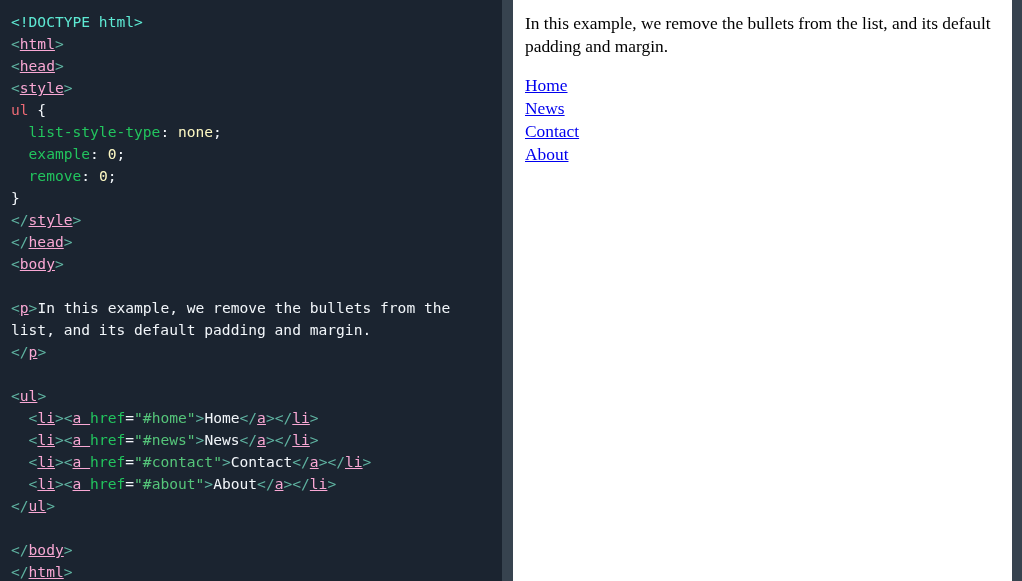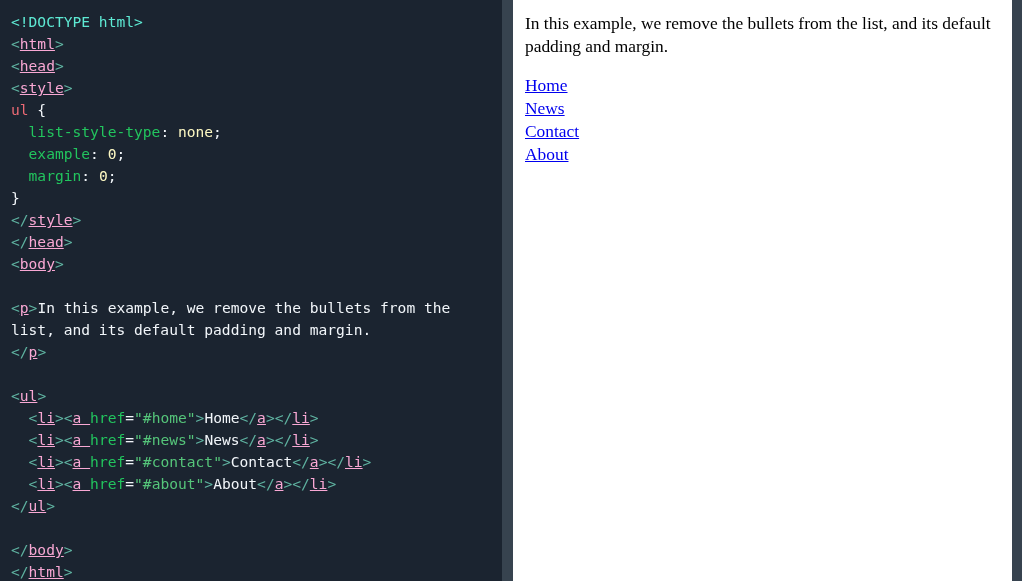--- a/index.html
+++ b/index.html
@@ -114,21 +114,21 @@
 <div id="app">
 
   <div class="code-pane">
     <pre class="code-block" id="code-block"><span><span class="tok-doctype">&lt;!DOCTYPE html&gt;</span></span>
 <span><span class="tok-punc">&lt;</span><span class="tok-tag">html</span><span class="tok-punc">&gt;</span></span>
 <span><span class="tok-punc">&lt;</span><span class="tok-tag">head</span><span class="tok-punc">&gt;</span></span>
 <span><span class="tok-punc">&lt;</span><span class="tok-tag">style</span><span class="tok-punc">&gt;</span></span>
 <span><span class="tok-sel">ul</span><span class="tok-text"> {</span></span>
 <span><span class="tok-attr">  list-style-type</span><span class="tok-text">: </span><span class="tok-val">none</span><span class="tok-text">;</span></span>
 <span><span class="tok-attr">  example</span><span class="tok-text">: </span><span class="tok-val">0</span><span class="tok-text">;</span></span>
-<span><span class="tok-attr">  margin</span><span class="tok-text">: </span><span class="tok-val">0</span><span class="tok-text">;</span></span>
+<span><span class="tok-attr">  remove</span><span class="tok-text">: </span><span class="tok-val">0</span><span class="tok-text">;</span></span>
 <span><span class="tok-text">}</span></span>
 <span><span class="tok-punc">&lt;/</span><span class="tok-tag">style</span><span class="tok-punc">&gt;</span></span>
 <span><span class="tok-punc">&lt;/</span><span class="tok-tag">head</span><span class="tok-punc">&gt;</span></span>
 <span><span class="tok-punc">&lt;</span><span class="tok-tag">body</span><span class="tok-punc">&gt;</span></span>
 <span></span>
 <span><span class="tok-punc">&lt;</span><span class="tok-tag">p</span><span class="tok-punc">&gt;</span><span class="tok-text">In this example, we remove the bullets from the list, and its default padding and margin.</span></span>
 <span><span class="tok-punc">&lt;/</span><span class="tok-tag">p</span><span class="tok-punc">&gt;</span></span>
 <span></span>
 <span><span class="tok-punc">&lt;</span><span class="tok-tag">ul</span><span class="tok-punc">&gt;</span></span>
 <span><span class="tok-punc">  &lt;</span><span class="tok-tag">li</span><span class="tok-punc">&gt;&lt;</span><span class="tok-tag">a </span><span class="tok-attr">href</span><span class="tok-text">=</span><span class="tok-str">"#home"</span><span class="tok-punc">&gt;</span><span class="tok-text">Home</span><span class="tok-punc">&lt;/</span><span class="tok-tag">a</span><span class="tok-punc">&gt;&lt;/</span><span class="tok-tag">li</span><span class="tok-punc">&gt;</span></span>

